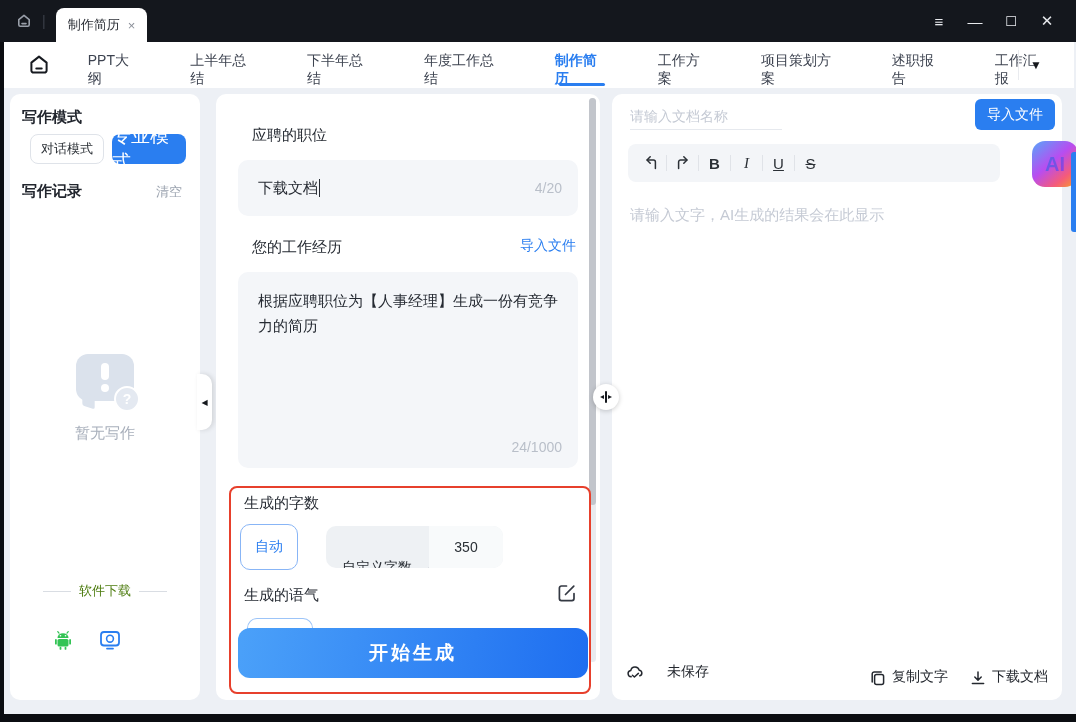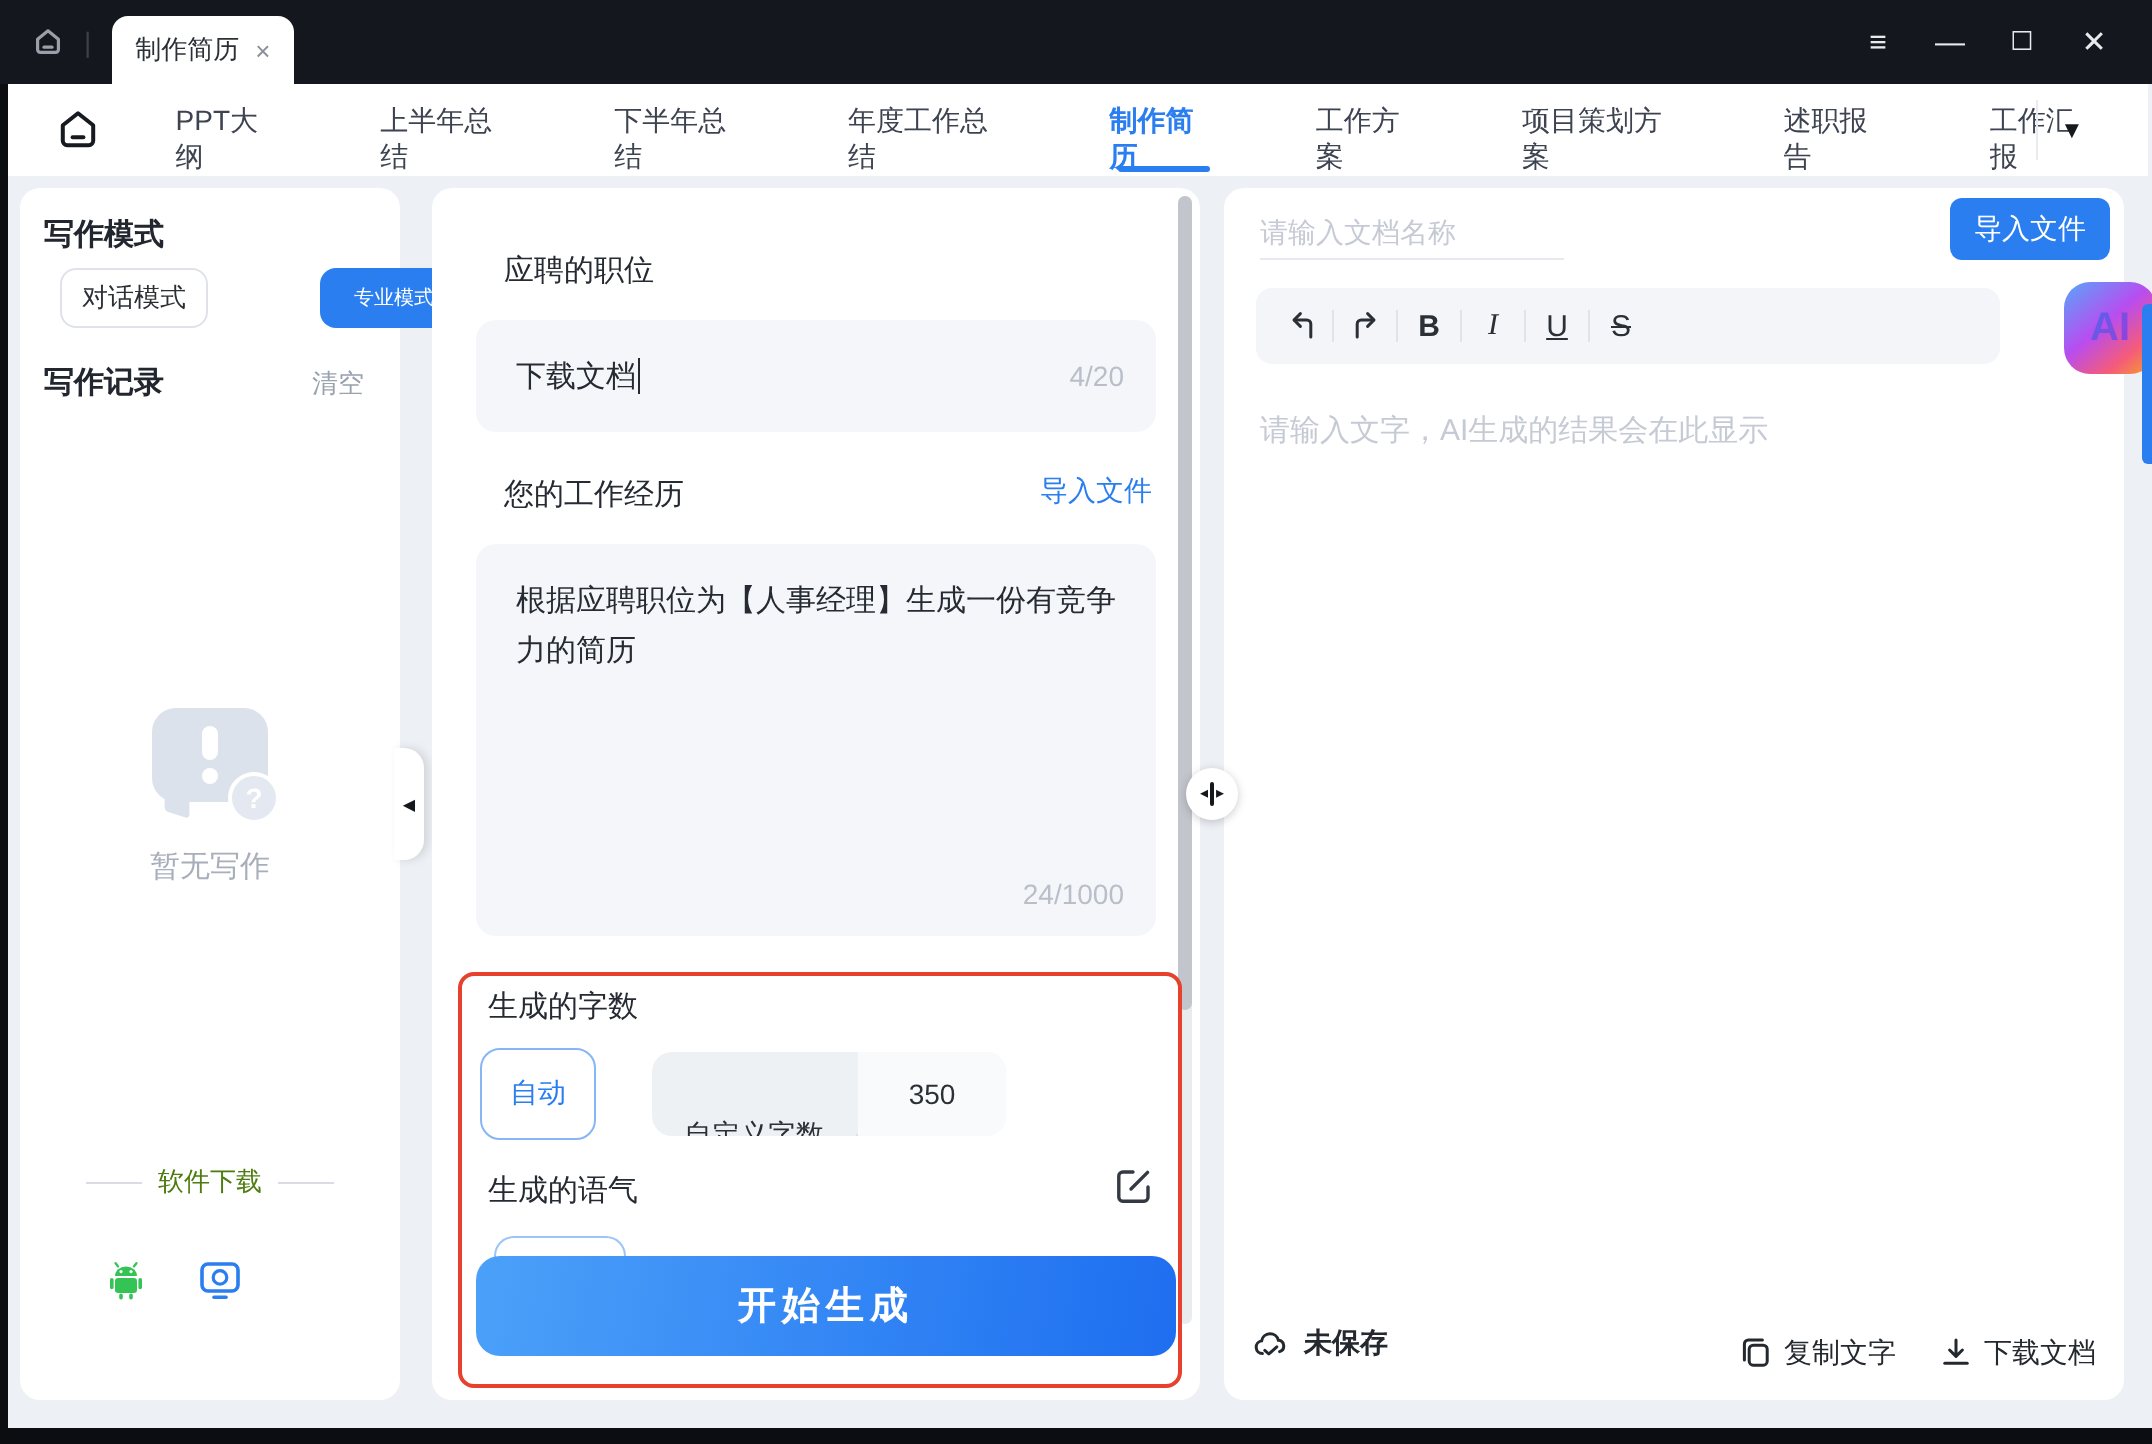--- a/index.html
+++ b/index.html
@@ -36,21 +36,21 @@
   
   .card { position:absolute; top:94px; height:606px; background:#fff; border-radius:10px; }
   .sidebar { left:10px; width:190px; }
   .middle  { left:216px; width:384px; }
   .rightp  { left:612px; width:450px; }
 
   
   .sb-title { position:absolute; left:12px; font-size:15px; font-weight:bold; color:#22262e; }
   .sb-mode-title { top:14px; }
   .sb-chat { position:absolute; left:20px; top:40px; width:74px; height:30px; background:#fff; border:1px solid #dfe3e9; border-radius:8px; font-size:13px; color:#2b3036; display:flex; align-items:center; justify-content:center; }
-  .sb-pro { position:absolute; left:102px; top:40px; width:74px; height:30px; background:#2a7ef0; border-radius:8px; font-size:10px; color:#fff; display:flex; align-items:center; justify-content:center;margin-left:48px; }
+  .sb-pro { position:absolute; left:102px; top:40px; width:74px; height:30px; background:#2a7ef0; border-radius:8px; font-size:19px; color:#fff; display:flex; align-items:center; justify-content:center; }
   .sb-history-title { top:88px; }
   .sb-clear { position:absolute; right:18px; top:89px; font-size:13px; color:#9aa2ae; }
   .sb-empty-bubble { position:absolute; left:66px; top:260px; width:58px; height:47px; background:#dbe2ec; border-radius:12px; }
   .sb-empty-bubble .tail { position:absolute; left:6px; bottom:-6px; width:13px; height:13px; background:#dbe2ec; transform:rotate(18deg) skew(18deg); border-radius:2px; }
   .sb-empty-bubble .bang-bar { position:absolute; left:25px; top:9px; width:8px; height:17px; background:#fff; border-radius:4px; }
   .sb-empty-bubble .bang-dot { position:absolute; left:25px; top:30px; width:8px; height:8px; background:#fff; border-radius:50%; }
   .sb-q-circle { position:absolute; left:104px; top:292px; width:26px; height:26px; background:#e4e9f1; border:2px solid #fff; border-radius:50%; color:#fff; font-weight:bold; font-size:14px; display:flex; align-items:center; justify-content:center; }
   .sb-empty-text { position:absolute; left:0; top:330px; width:190px; text-align:center; font-size:15px; color:#a8afbb; }
   .sb-download { position:absolute; left:0; top:488px; width:190px; display:flex; align-items:center; justify-content:center; gap:8px; color:#4d7c0f; font-size:13px; }
   .sb-download .line { width:28px; height:1px; background:#d9dde3; }
@@ -92,23 +92,23 @@
   .tool-btn { width:25px; height:22px; display:flex; align-items:center; justify-content:center; font-size:15px; color:#2b3036; }
   .tool-btn.b { font-weight:bold; }
   .tool-btn.i { font-style:italic; font-family:"Liberation Serif","DejaVu Serif",serif; }
   .tool-btn.u { text-decoration:underline; }
   .tool-btn.s { text-decoration:line-through; }
   .tool-sep { width:1px; height:16px; background:#e0e3e8; margin:0 3px; }
   .ai-badge { position:absolute; left:420px; top:47px; width:46px; height:46px; border-radius:13px; background:linear-gradient(140deg,#57a6fa 0%,#b84df0 45%,#f55b7a 75%,#f5a623 100%); padding:2.5px; }
   .ai-badge-inner { width:100%; height:100%; background:#fff; border-radius:10px; display:flex; align-items:center; justify-content:center; font-size:20px; font-weight:800; background-image:linear-gradient(120deg,#2f7bf3,#c026d3); -webkit-background-clip:text; background-clip:text; color:transparent; background-color:#fff; }
   .ed-placeholder { position:absolute; left:18px; top:112px; font-size:15px; color:#c5cad4; }
   .ed-bottom { position:absolute; left:0; bottom:14px; width:450px; display:flex; align-items:center; padding:0 14px; }
-  .save-status { display:flex; align-items:center; gap:7px; font-size:14px; color:#24282f;font-weight:bold; }
+  .save-status { display:flex; align-items:center; gap:22px; font-size:14px; color:#24282f; }
   .ed-actions { margin-left:auto; display:flex; align-items:center; gap:22px; }
-  .ed-action { display:flex; align-items:flex-start; gap:6px; font-size:14px; color:#24282f;margin-top:10px; }
+  .ed-action { display:flex; align-items:flex-end; gap:6px; font-size:14px; color:#24282f;margin-top:10px; }
 
   svg { display:block; }
 </style>
 </head>
 <body>
 
 <div id="stage">
 
   <div class="titlebar">
     <div class="tb-home">

